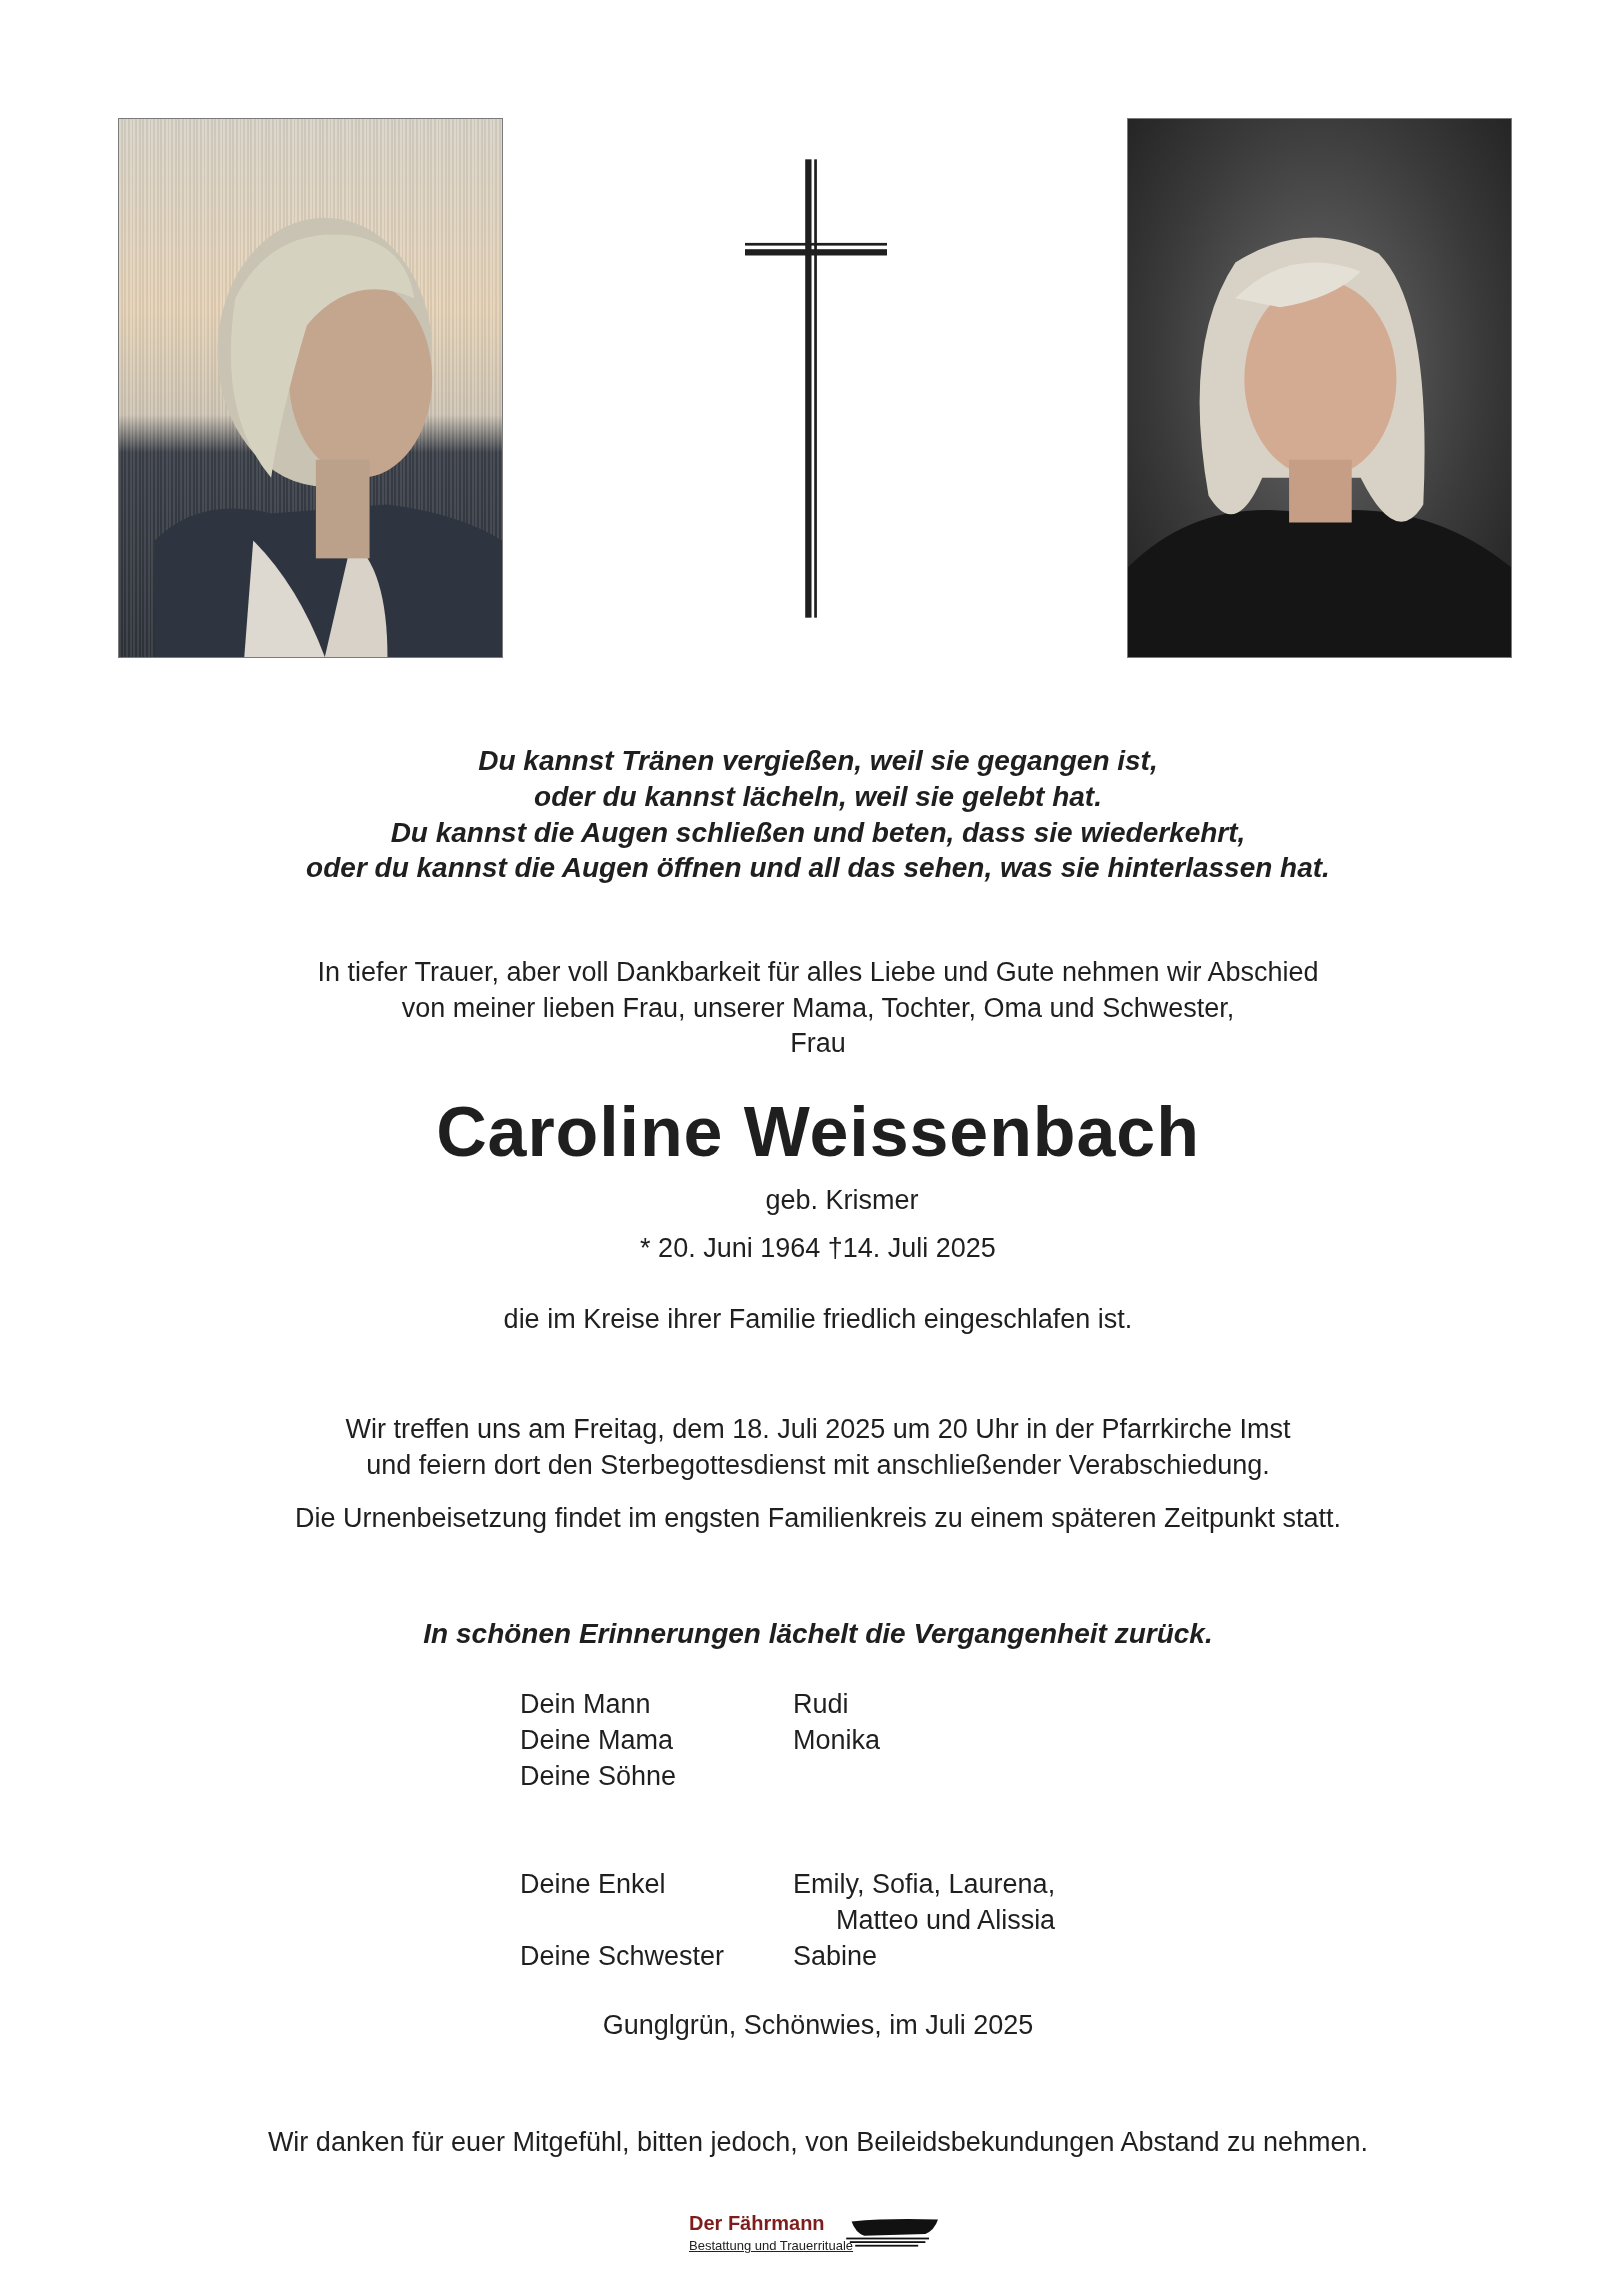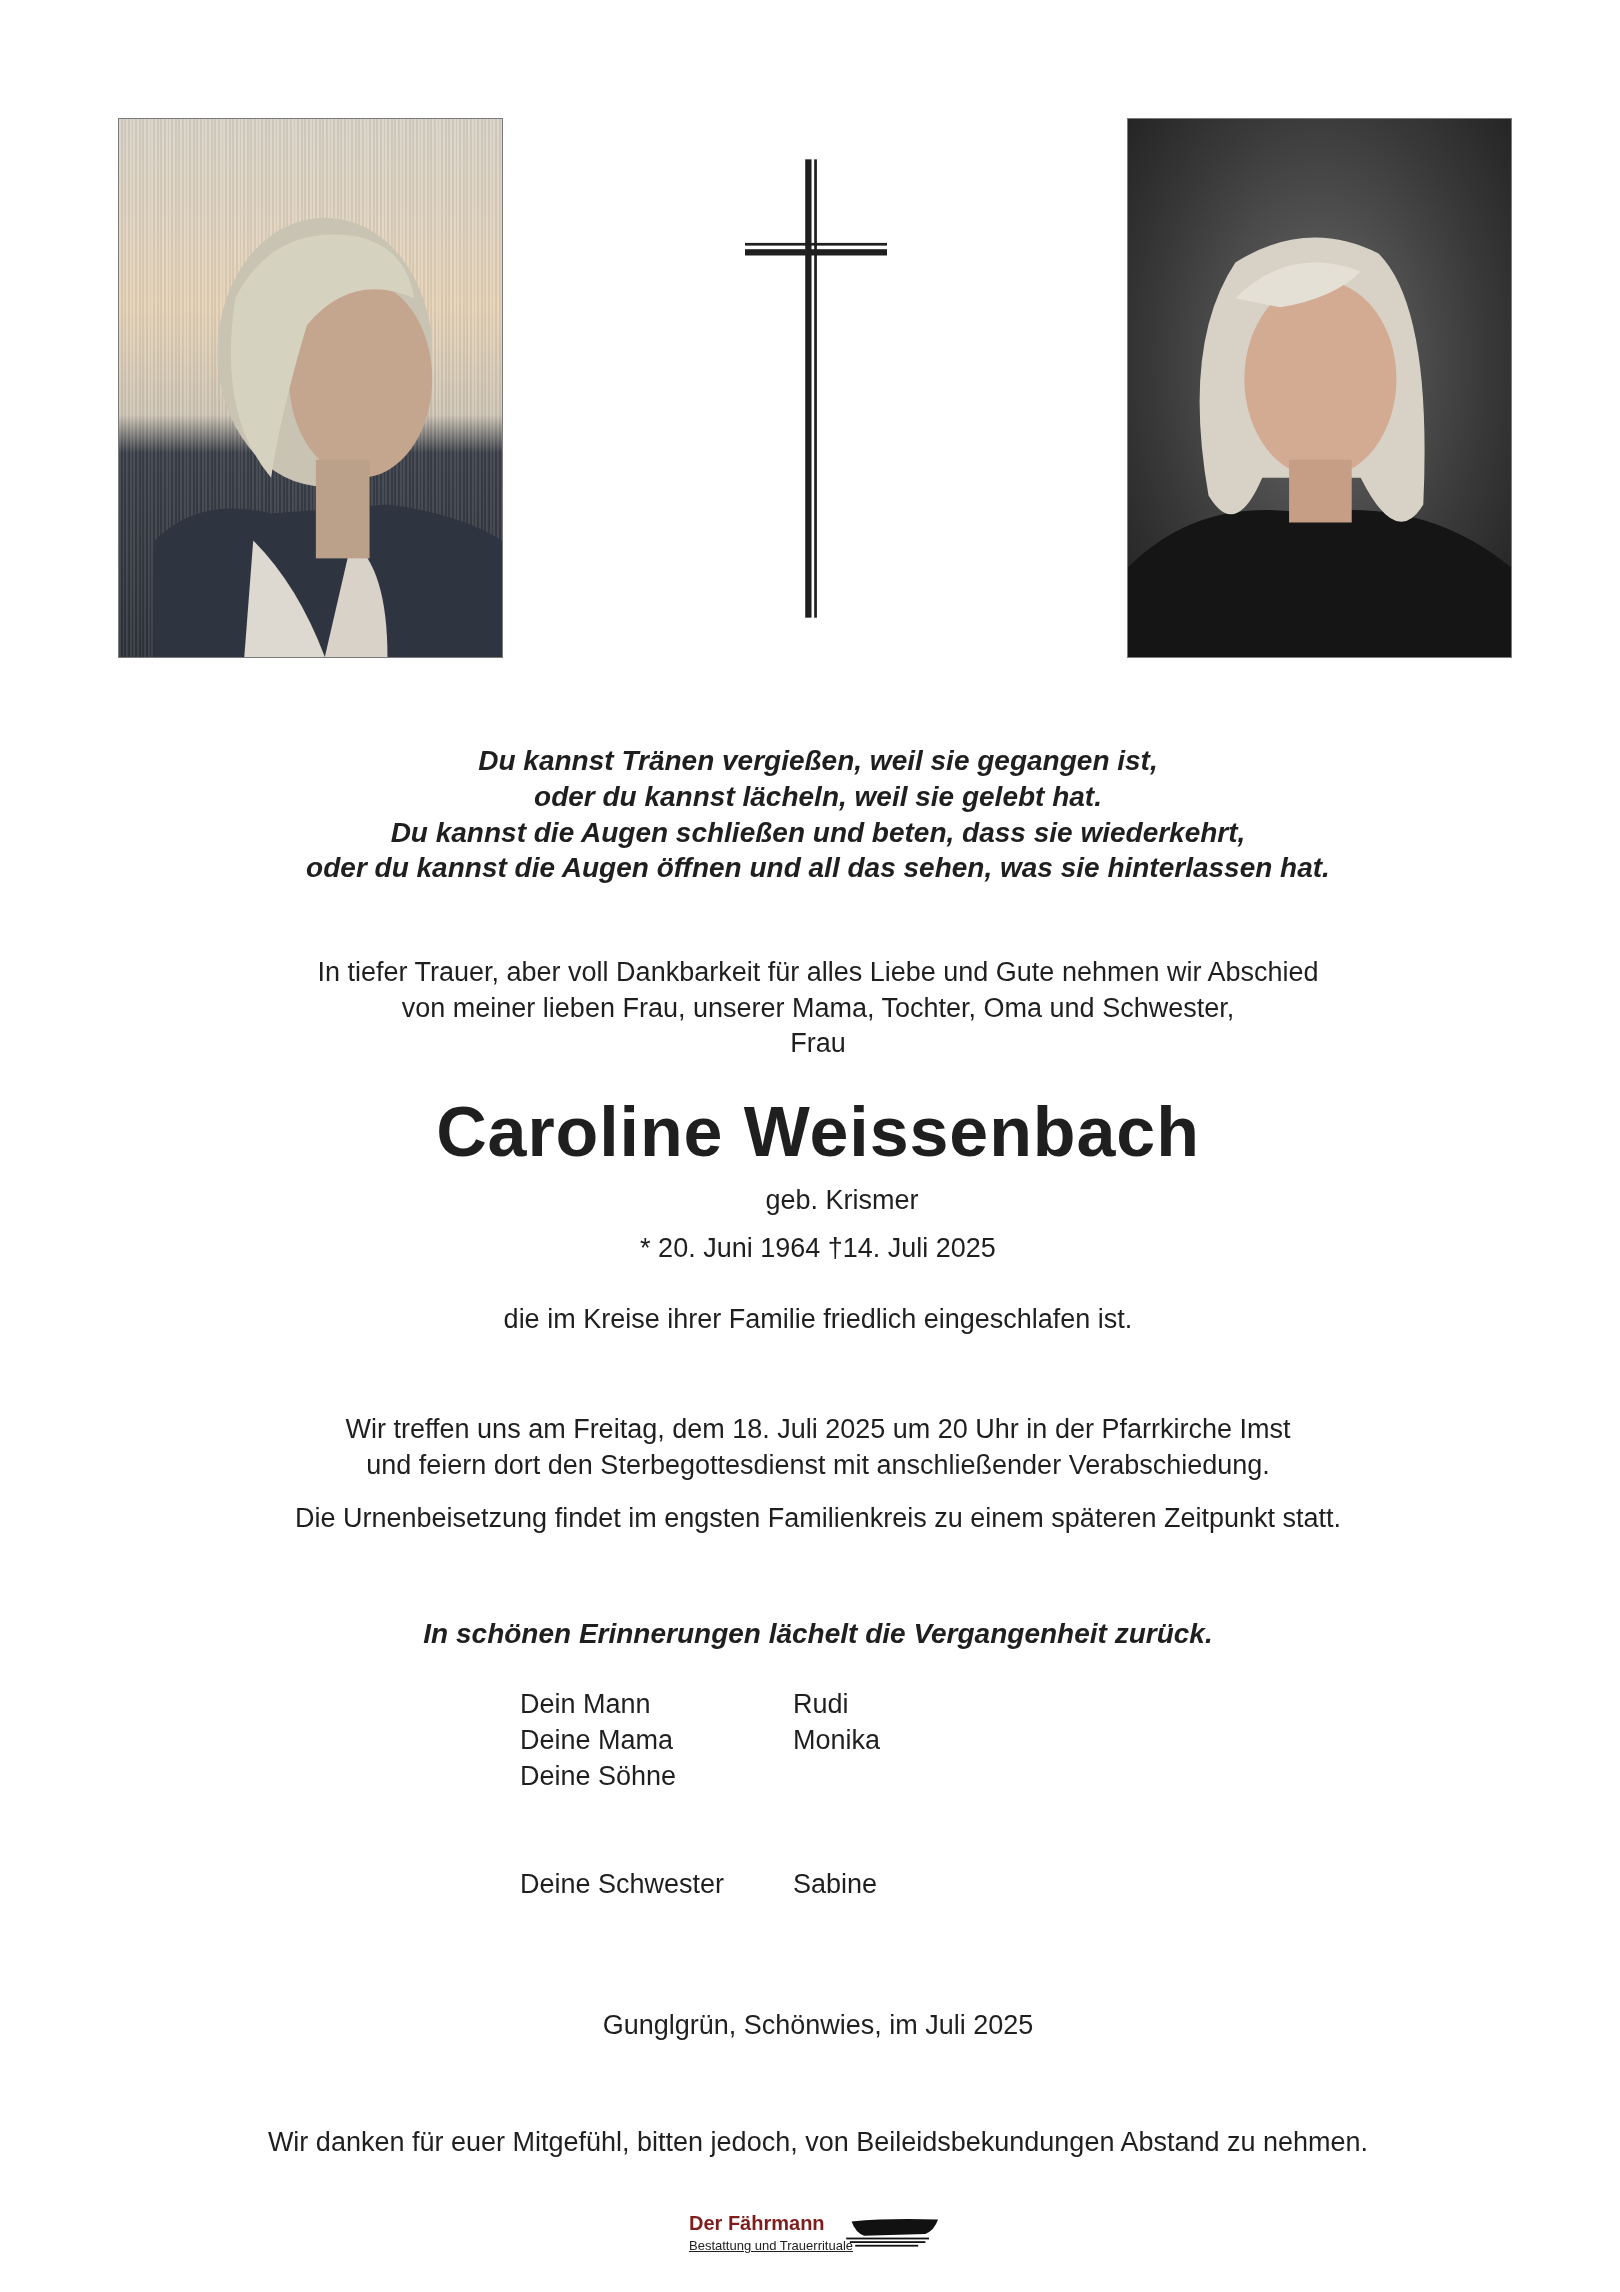--- a/index.html
+++ b/index.html
@@ -98,20 +98,27 @@
   </div>
   <div class="family-row">
     <div class="family-rel">Deine Mama</div>
     <div class="family-names">
         <div>Monika</div>
       </div>
   </div>
   <div class="family-row" style="height:108px;">
     <div class="family-rel">Deine Söhne</div>
   </div>
+  <div class="family-row" style="height:72px;">
+    <div class="family-rel">Deine Enkel</div>
+    <div class="family-names">
+      <div>Emily, Sofia, Laurena,</div>
+      <div>Matteo und Alissia</div>
+    </div>
+  </div>
   <div class="family-row">
     <div class="family-rel">Deine Schwester</div>
     <div class="family-names">
         <div>Sabine</div>
       </div>
   </div>
 </div>
 
 <div class="center-line body-text" style="top:2007px;">Gunglgrün, Schönwies, im Juli 2025</div>
 

